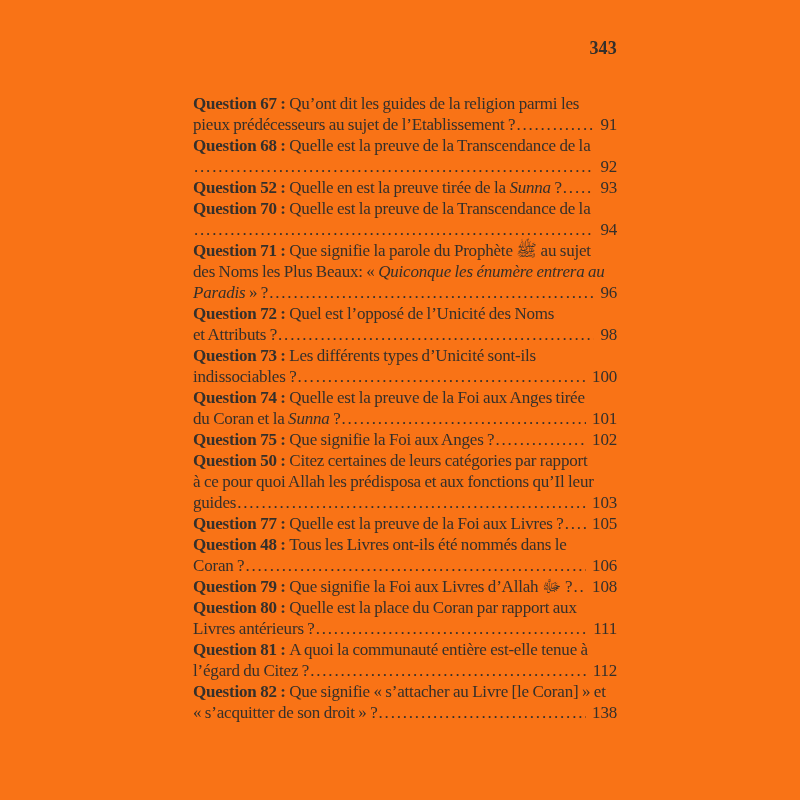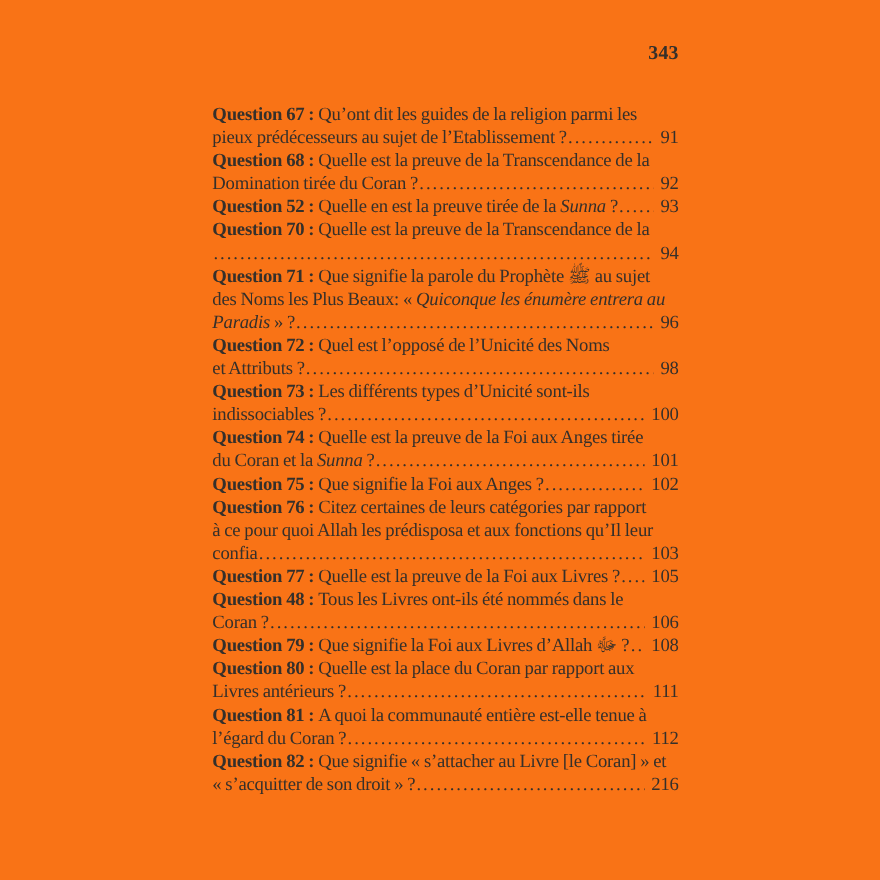--- a/index.html
+++ b/index.html
@@ -68,21 +68,20 @@
             <span class="line-text"><span>pieux prédécesseurs au sujet de l’Etablissement ?</span></span>
             <span class="dots">............................................................................................................................................</span>
             <span class="pagenum">91</span>
           </div>
         </div>
         <div class="entry">
           <div class="line">
             <span class="line-text"><span class="q-label">Question 68 : </span><span>Quelle est la preuve de la Transcendance de la</span></span>
           </div>
           <div class="line">
-            <span class="line-text"><span>Domination tirée du Coran ?</span></span>
             <span class="dots">............................................................................................................................................</span>
             <span class="pagenum">92</span>
           </div>
         </div>
         <div class="entry">
           <div class="line">
             <span class="line-text"><span class="q-label">Question 52 : </span><span>Quelle en est la preuve tirée de la </span><i>Sunna</i><span> ?</span></span>
             <span class="dots">............................................................................................................................................</span>
             <span class="pagenum">93</span>
           </div>
@@ -141,27 +140,27 @@
         </div>
         <div class="entry">
           <div class="line">
             <span class="line-text"><span class="q-label">Question 75 : </span><span>Que signifie la Foi aux Anges ?</span></span>
             <span class="dots">............................................................................................................................................</span>
             <span class="pagenum">102</span>
           </div>
         </div>
         <div class="entry">
           <div class="line">
-            <span class="line-text"><span class="q-label">Question 76 : </span><span>Citez certaines de leurs catégories par rapport</span></span>
+            <span class="line-text"><span class="q-label">Question 50 : </span><span>Citez certaines de leurs catégories par rapport</span></span>
           </div>
           <div class="line">
             <span class="line-text"><span>à ce pour quoi Allah les prédisposa et aux fonctions qu’Il leur</span></span>
           </div>
           <div class="line">
-            <span class="line-text"><span>confia</span></span>
+            <span class="line-text"><span>guides</span></span>
             <span class="dots">............................................................................................................................................</span>
             <span class="pagenum">103</span>
           </div>
         </div>
         <div class="entry">
           <div class="line">
             <span class="line-text"><span class="q-label">Question 77 : </span><span>Quelle est la preuve de la Foi aux Livres ?</span></span>
             <span class="dots">............................................................................................................................................</span>
             <span class="pagenum">105</span>
           </div>
@@ -191,30 +190,30 @@
             <span class="line-text"><span>Livres antérieurs ?</span></span>
             <span class="dots">............................................................................................................................................</span>
             <span class="pagenum">111</span>
           </div>
         </div>
         <div class="entry">
           <div class="line">
             <span class="line-text"><span class="q-label">Question 81 : </span><span>A quoi la communauté entière est-elle tenue à</span></span>
           </div>
           <div class="line">
-            <span class="line-text"><span>l’égard du Coran ?</span></span>
+            <span class="line-text"><span>l’égard du Citez ?</span></span>
             <span class="dots">............................................................................................................................................</span>
             <span class="pagenum">112</span>
           </div>
         </div>
         <div class="entry">
           <div class="line">
             <span class="line-text"><span class="q-label">Question 82 : </span><span>Que signifie « s’attacher au Livre [le Coran] » et</span></span>
           </div>
           <div class="line">
             <span class="line-text"><span>« s’acquitter de son droit » ?</span></span>
             <span class="dots">............................................................................................................................................</span>
-            <span class="pagenum">216</span>
+            <span class="pagenum">138</span>
           </div>
         </div>
       </div>
   </div>
 </div>
 
 </body></html>

